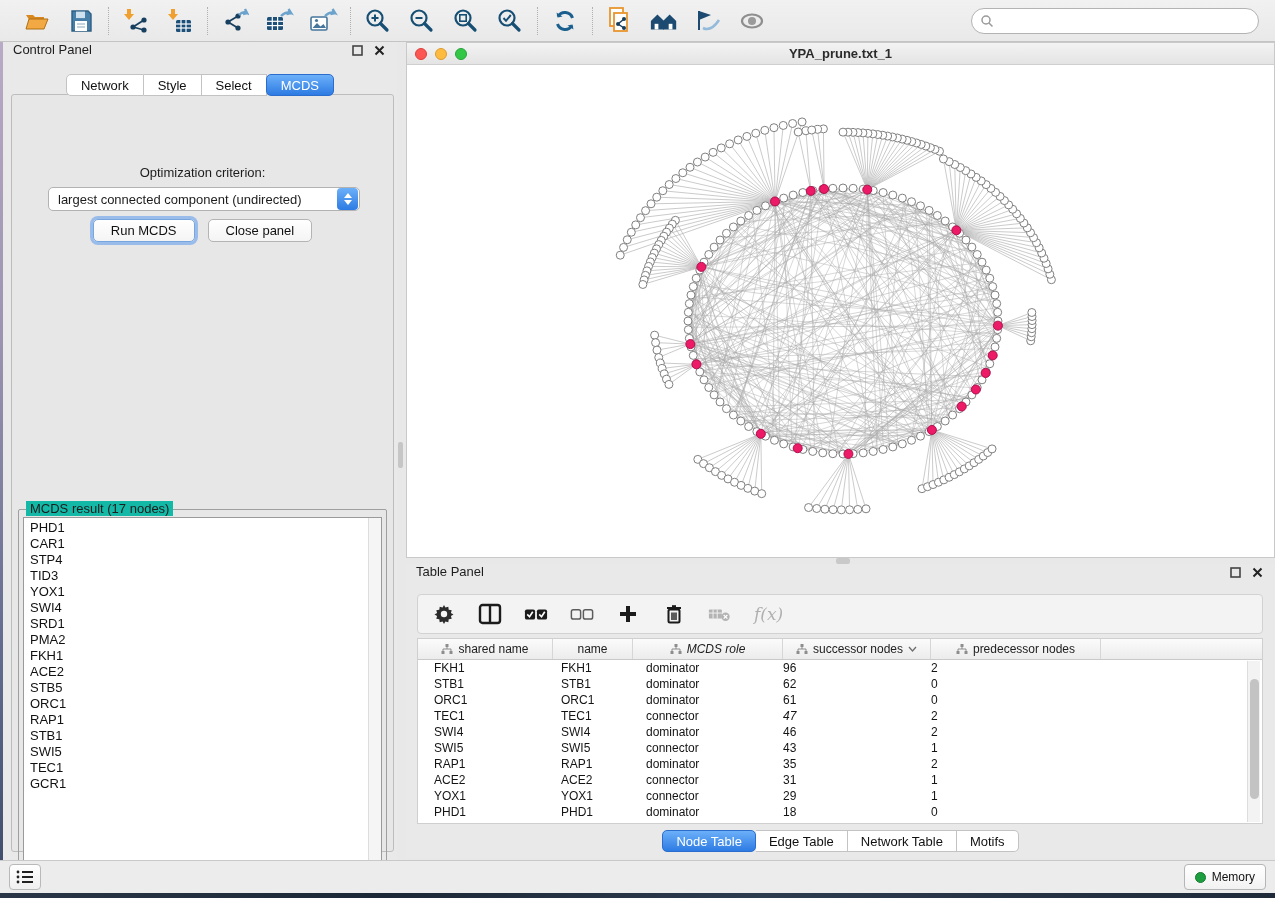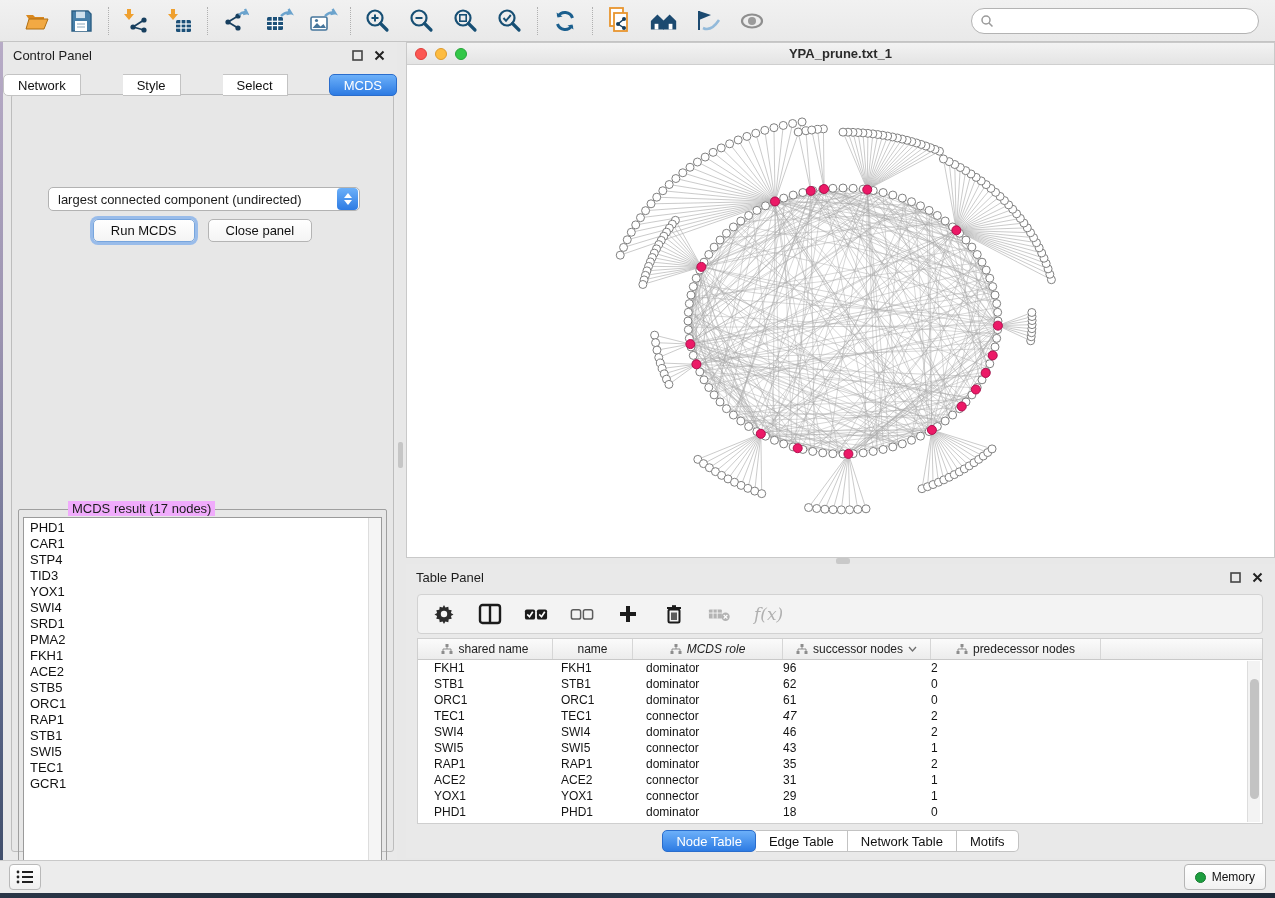--- a/index.html
+++ b/index.html
@@ -14,40 +14,40 @@
   .tb-spacer { flex:1; }
   .searchbox { width:288px; height:26px; background:#fff; border:1px solid #b3b3b3; border-radius:13px; display:flex; align-items:center; padding:0 8px; margin-right:6px; }
   .searchbox input { border:none; outline:none; flex:1; font-size:12px; font-family:"Liberation Sans",sans-serif; background:transparent; }
 
   
   .left-strip { position:absolute; left:0; top:42px; width:3px; height:851px; background:linear-gradient(#b7abc6,#9b93b0 35%,#5d688a 75%,#3c4a66); }
   .bottom-strip { position:absolute; left:0; top:893px; width:1275px; height:5px; background:linear-gradient(90deg,#2a3647,#1d2836 30%,#2e3c50 60%,#1f2a39); }
 
   
   .control-panel { position:absolute; left:3px; top:42px; width:394px; height:818px; background:#e9e9e9; }
-  .panel-titlebar { height:26px; display:flex; align-items:center; padding:0 10px; font-size:13px; color:#1d1d1d; }
+  .panel-titlebar { height:26px; display:flex; padding:0 10px; font-size:13px; color:#1d1d1d; }
   .panel-titlebar .ttl { flex:1; }
   .wm-btn { width:16px; height:16px; display:flex; align-items:center; justify-content:center; margin-left:6px; color:#333; }
   .cp-body { position:absolute; left:8px; top:52px; width:383px; height:758px; background:#e7e7e7; border:1px solid #bdbdbd; border-radius:3px; }
-  .cp-tabs { position:absolute; left:0; top:32px; width:394px; display:flex; justify-content:space-between; z-index:3; }
+  .cp-tabs { position:absolute; left:0; top:32px; width:394px; display:flex; justify-content:center; z-index:3; }
   .cp-tab { background:#fff; border:1px solid #c3c3c3; border-left:none; padding:3px 14px; font-size:13px; height:22px; line-height:16px; color:#111; }
   .cp-tab:first-child { border-left:1px solid #c3c3c3; border-radius:5px 0 0 5px; }
   .cp-tab.active { background:linear-gradient(#6cb0f9,#2d7be3); border:1px solid #2a6dcc; color:#fff; border-radius:5px; margin-left:-1px; }
   .opt-label { position:absolute; left:0; top:70px; width:100%; text-align:center; font-size:13px; }
   .dropdown { position:absolute; left:36px; top:92px; width:312px; height:24px; background:#fff; border:1px solid #b2b2b2; border-radius:5px; display:flex; align-items:center; font-size:13px; }
   .dropdown .dd-text { flex:1; padding:0 9px; white-space:nowrap; overflow:hidden; }
   .dd-stepper { width:21px; height:22px; border-radius:4px; background:linear-gradient(#6cb0f9,#2d7be3); margin-right:1px; display:flex; flex-direction:column; align-items:center; justify-content:center; gap:2px; }
   .tri-up { width:0; height:0; border-left:4px solid transparent; border-right:4px solid transparent; border-bottom:5px solid #fff; }
   .tri-dn { width:0; height:0; border-left:4px solid transparent; border-right:4px solid transparent; border-top:5px solid #fff; }
   .btn-row { position:absolute; left:0; top:124px; width:100%; display:flex; justify-content:center; gap:13px; }
   .mac-btn { background:linear-gradient(#ffffff,#f4f4f4); border:1px solid #b4b4b4; border-radius:5px; height:23px; padding:0 17px; font-size:13px; font-family:"Liberation Sans",sans-serif; color:#111; }
   .mac-btn.focused { box-shadow:0 0 0 3px rgba(110,165,235,.65); border-color:#77a5dd; }
 
   .result-group { position:absolute; left:6px; top:414px; width:369px; height:370px; }
-  .result-legend { position:absolute; left:8px; top:-8px; background:#f0abfc; padding:0 4px; font-size:13px; z-index:2;margin-left:42px; }
+  .result-legend { position:absolute; left:8px; top:-8px; background:#14b8a6; padding:0 4px; font-size:13px; z-index:2; }
   .result-frame { position:absolute; inset:0; border:1px solid #9f9f9f; border-radius:2px; }
   .result-list { position:absolute; left:5px; top:8px; width:359px; height:355px; background:#fff; border:1px solid #9a9a9a; overflow:hidden; padding:2px 0 0 6px; }
   .result-scroll { position:absolute; right:6px; top:9px; width:13px; height:353px; background:#f5f5f5; border-left:1px solid #ddd; }
   .list-item { font-size:13px; line-height:16px; color:#111; }
 
   
   .network-window { position:absolute; left:406px; top:42px; width:869px; height:516px; background:#fff; border:1px solid #c9c9c9; }
   .net-titlebar { height:22px; background:linear-gradient(#f3f3f3,#e4e4e4); border-bottom:1px solid #cfcfcf; display:flex; align-items:center; padding:0 8px; position:relative; }
   .traffic { display:flex; gap:8px; }
   .light { width:12px; height:12px; border-radius:50%; }
@@ -271,20 +271,21 @@
         </svg>
     </span>
   </div>
   <div class="cp-tabs">
       <div class="cp-tab">Network</div>
       <div class="cp-tab">Style</div>
       <div class="cp-tab">Select</div>
       <div class="cp-tab active">MCDS</div>
     </div>
   <div class="cp-body">
+    <div class="opt-label">Optimization criterion:</div>
     <div class="dropdown">
       <span class="dd-text">largest connected component (undirected)</span>
       <span class="dd-stepper">
           <span class="tri-up"></span>
           <span class="tri-dn"></span>
         </span>
     </div>
     <div class="btn-row">
       <button class="mac-btn focused">Run MCDS</button>
       <button class="mac-btn">Close panel</button>

